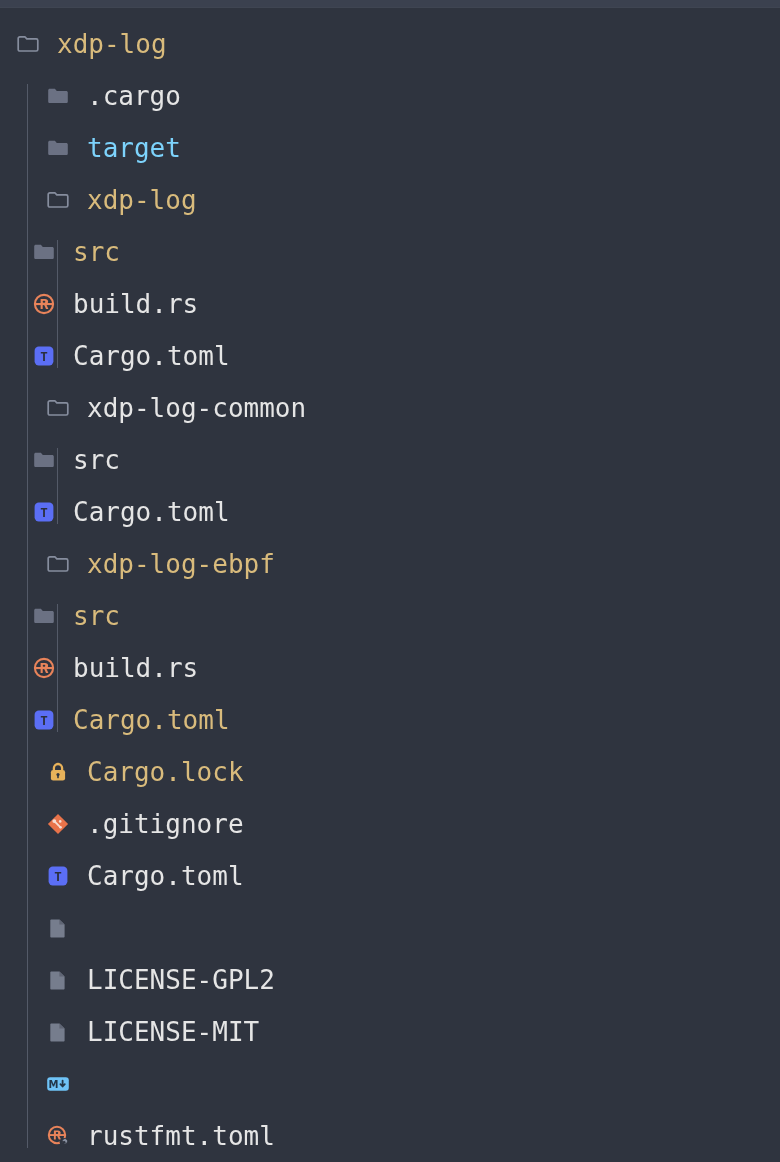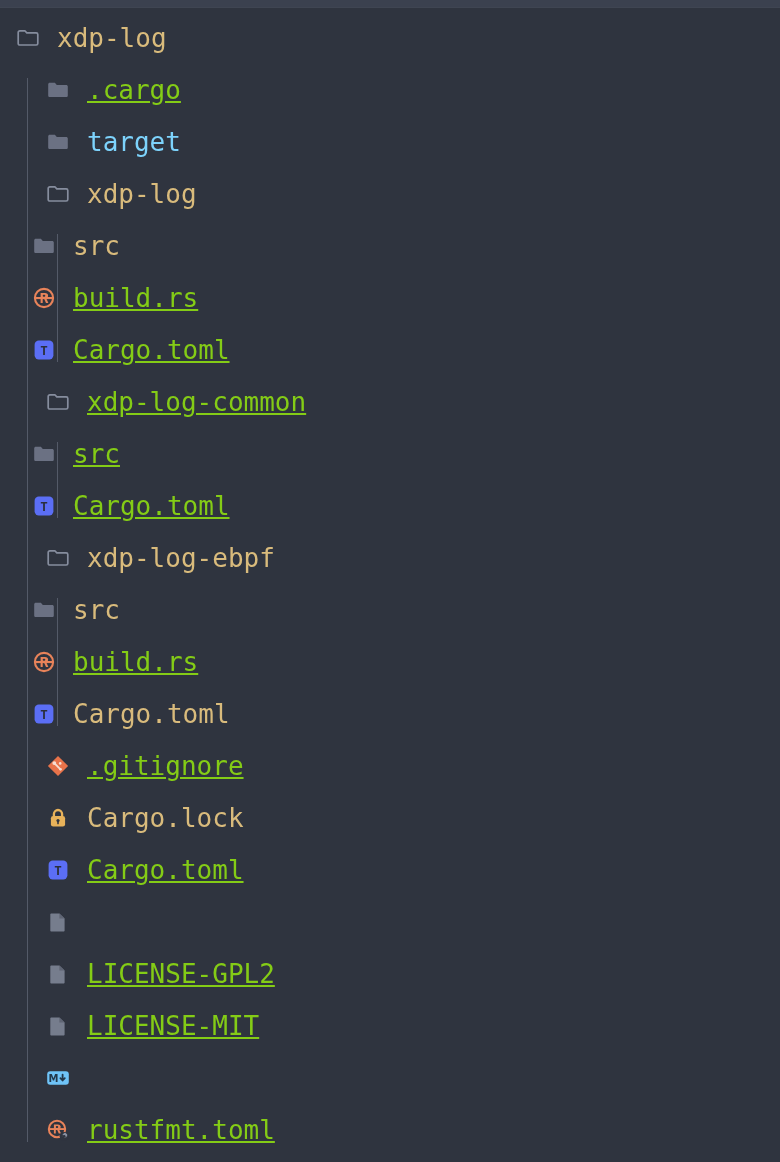--- a/index.html
+++ b/index.html
@@ -30,21 +30,21 @@
     height: 8px;
     background: #3b414f;
     border-bottom: 1px solid #3f4552;
     box-sizing: border-box;
   }
 
   
   .tree {
     position: absolute;
     left: 0;
-    top: 12px;
+    top: 18px;
     width: 780px;
   }
 
   .row {
     position: relative;
     height: 52px;
     display: flex;
     align-items: center;
     box-sizing: border-box;
   }
@@ -66,21 +66,21 @@
     white-space: nowrap;
   }
 
   
   .d0 { padding-left: 16px; }
   .d1 { padding-left: 46px; }
   .d2 { padding-left: 32px; }
 
   
   .c-gold   { color: #d9bb7c; }
-  .c-gray   { color: #84cc16; text-decoration: underline; }
+  .c-gray   { color: #e5e5e5; }
   .c-dim    { color: #7dd3fc; }
 
   
   .guide {
     position: absolute;
     width: 1px;
     background: #545a68;
   }
   .guide-l1 { left: 27px; }
   .guide-l2 { left: 57px; }
@@ -212,39 +212,39 @@
           <svg viewBox="0 0 24 24" xmlns="http://www.w3.org/2000/svg">
             <rect x="2.6" y="2.6" width="18.8" height="18.8" rx="4.2" fill="#5b6ef5"></rect>
             <text x="12" y="17.3" font-family="DejaVu Sans Mono, monospace" font-size="12.5" font-weight="bold" fill="#2b2f3c" text-anchor="middle">T</text>
           </svg>
         </span>
         <span class="label c-gold">Cargo.toml</span>
       </div>
       <div class="row d1">
         <span class="icon">
           <svg viewBox="0 0 24 24" xmlns="http://www.w3.org/2000/svg">
+            <path d="M7.9 10.2V8.1a4.1 4.1 0 0 1 8.2 0v2.1" fill="none" stroke="#e8b25a" stroke-width="2.3" stroke-linecap="round"></path>
+            <rect x="4.9" y="10.0" width="14.2" height="10.6" rx="2.3" fill="#e8b25a"></rect>
+            <circle cx="12" cy="14.6" r="1.6" fill="#2f343f"></circle>
+            <rect x="11.2" y="15.2" width="1.6" height="3.2" rx=".8" fill="#2f343f"></rect>
+          </svg>
+        </span>
+        <span class="label c-gold">Cargo.lock</span>
+      </div>
+      <div class="row d1">
+        <span class="icon">
+          <svg viewBox="0 0 24 24" xmlns="http://www.w3.org/2000/svg">
             <path d="M12 1.9 22.1 12 12 22.1 1.9 12z" fill="#e8734a"></path>
             <path d="M8.3 9.1l6.2 6.2" stroke="#f6ddd2" stroke-width="1.9" stroke-linecap="round"></path>
             <circle cx="8.3" cy="9.1" r="1.9" fill="#f6ddd2"></circle>
             <circle cx="14.5" cy="15.3" r="1.3" fill="#f6ddd2"></circle>
             <circle cx="14.2" cy="9.4" r="1.3" fill="#f6ddd2"></circle>
           </svg>
         </span>
         <span class="label c-gray">.gitignore</span>
-      </div>
-      <div class="row d1">
-        <span class="icon">
-          <svg viewBox="0 0 24 24" xmlns="http://www.w3.org/2000/svg">
-            <path d="M7.9 10.2V8.1a4.1 4.1 0 0 1 8.2 0v2.1" fill="none" stroke="#e8b25a" stroke-width="2.3" stroke-linecap="round"></path>
-            <rect x="4.9" y="10.0" width="14.2" height="10.6" rx="2.3" fill="#e8b25a"></rect>
-            <circle cx="12" cy="14.6" r="1.6" fill="#2f343f"></circle>
-            <rect x="11.2" y="15.2" width="1.6" height="3.2" rx=".8" fill="#2f343f"></rect>
-          </svg>
-        </span>
-        <span class="label c-gold">Cargo.lock</span>
       </div>
       <div class="row d1">
         <span class="icon">
           <svg viewBox="0 0 24 24" xmlns="http://www.w3.org/2000/svg">
             <rect x="2.6" y="2.6" width="18.8" height="18.8" rx="4.2" fill="#5b6ef5"></rect>
             <text x="12" y="17.3" font-family="DejaVu Sans Mono, monospace" font-size="12.5" font-weight="bold" fill="#2b2f3c" text-anchor="middle">T</text>
           </svg>
         </span>
         <span class="label c-gray">Cargo.toml</span>
       </div>

